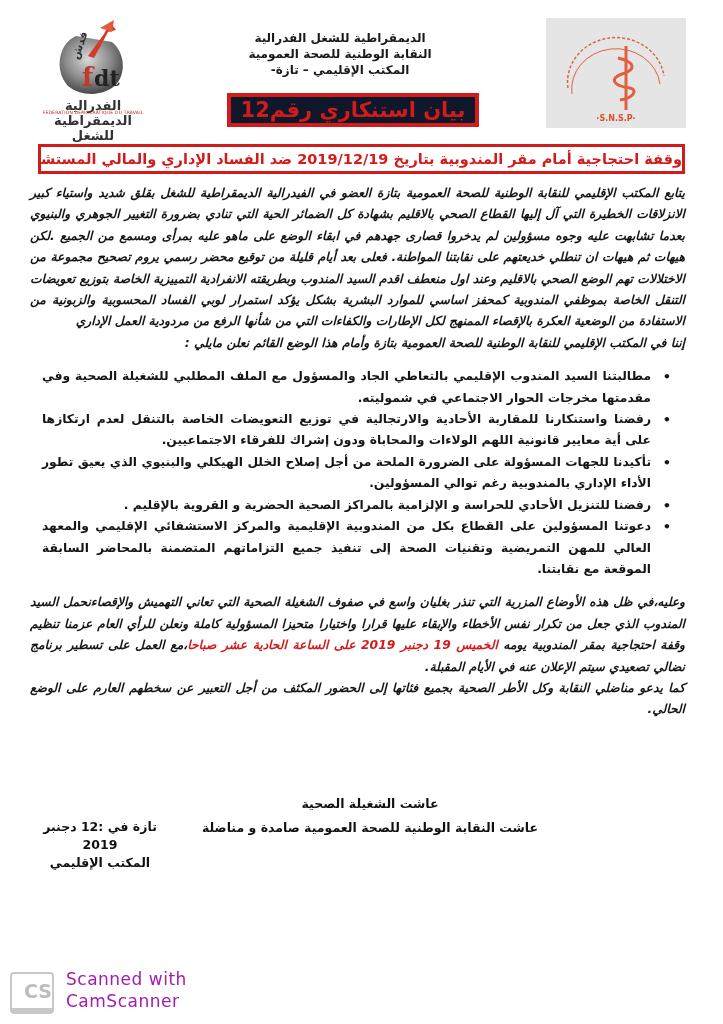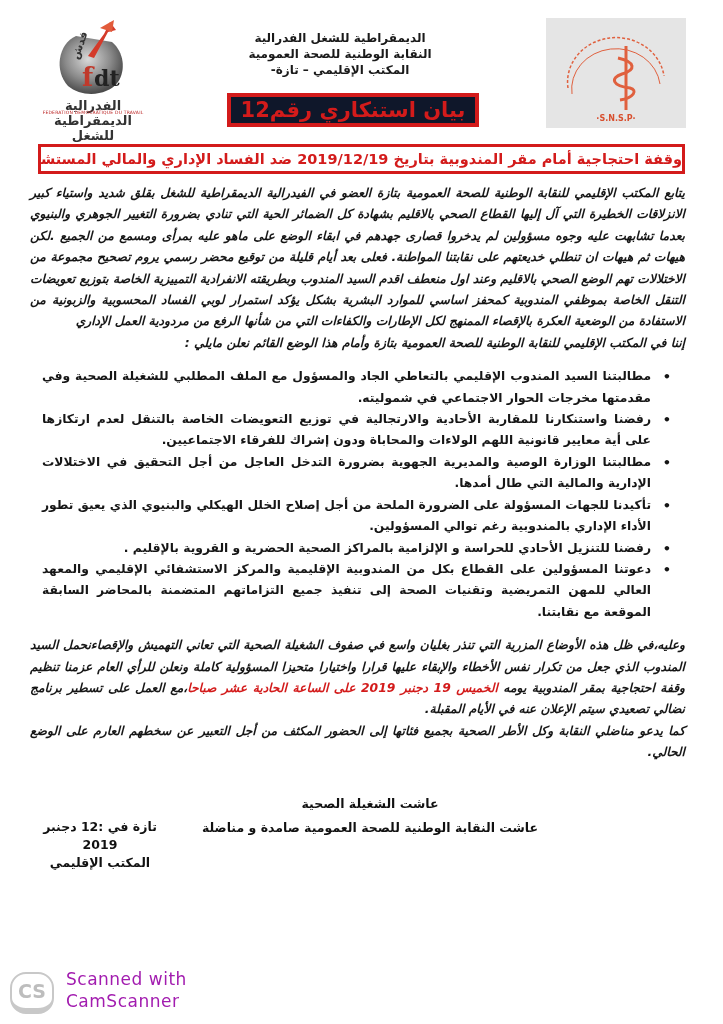--- a/index.html
+++ b/index.html
@@ -48,23 +48,23 @@
     .closing {
       left: 150px; top: 792px; width: 440px; text-align: center; direction: rtl;
       font-weight: bold; font-size: 12.5px; line-height: 24px;
     }
     .sign {
       left: 30px; top: 818px; width: 140px; text-align: center; direction: rtl;
       font-weight: bold; font-size: 12.5px; line-height: 18px;
     }
     .cs-badge {
       left: 10px; top: 972px; width: 44px; height: 42px;
-      border: 2px solid #c8c8c8; border-radius: 16px; box-sizing: border-box;
+      border: 2px solid #c8c8c8; border-radius: 4px; box-sizing: border-box;
       color: #bdbdbd; font-family: "DejaVu Sans", sans-serif; font-weight: bold;
-      font-size: 19px; line-height: 34px; text-align: center;
+      font-size: 19px; line-height: 34px; text-align: right;
       border-bottom-width: 6px;
     }
     .cs-text {
       left: 66px; top: 968px; font-family: "DejaVu Sans", sans-serif;
       font-size: 17px; line-height: 22px; color: #a21caf; letter-spacing: 0.5px;
     }
   </style>
 </head>
 <body>
 
@@ -108,21 +108,20 @@
 <div class="abs title-box">بيان استنكاري رقم12</div>
 
 <div class="abs subtitle-box">وقفة احتجاجية أمام مقر المندوبية بتاريخ 2019/12/19 ضد الفساد الإداري والمالي المستشري بالمندوبية</div>
 
 <div class="abs body-text">
   <p>يتابع المكتب الإقليمي للنقابة الوطنية للصحة العمومية بتازة العضو في الفيدرالية الديمقراطية للشغل بقلق شديد واستياء كبير الانزلاقات الخطيرة التي آل إليها القطاع الصحي بالاقليم بشهادة كل الضمائر الحية التي تنادي بضرورة التغيير الجوهري والبنيوي بعدما تشابهت عليه وجوه مسؤولين لم يدخروا قصارى جهدهم في ابقاء الوضع على ماهو عليه بمرأى ومسمع من الجميع .لكن هيهات ثم هيهات ان تنطلي خديعتهم على نقابتنا المواطنة. فعلى بعد أيام قليلة من توقيع محضر رسمي يروم تصحيح مجموعة من الاختلالات تهم الوضع الصحي بالاقليم وعند اول منعطف اقدم السيد المندوب وبطريقته الانفرادية التمييزية الخاصة بتوزيع تعويضات التنقل الخاصة بموظفي المندوبية كمحفز اساسي للموارد البشرية بشكل يؤكد استمرار لوبي الفساد المحسوبية والزبونية من الاستفادة من الوضعية العكرة بالإقصاء الممنهج لكل الإطارات والكفاءات التي من شأنها الرفع من مردودية العمل الإداري</p>
   <p>إننا في المكتب الإقليمي للنقابة الوطنية للصحة العمومية بتازة وأمام هذا الوضع القائم نعلن مايلي :</p>
   <ul>
     <li>مطالبتنا السيد المندوب الإقليمي بالتعاطي الجاد والمسؤول مع الملف المطلبي للشغيلة الصحية وفي مقدمتها مخرجات الحوار الاجتماعي في شموليته.</li>
     <li>رفضنا واستنكارنا للمقاربة الأحادية والارتجالية في توزيع التعويضات الخاصة بالتنقل لعدم ارتكازها على أية معايير قانونية اللهم الولاءات والمحاباة ودون إشراك للفرقاء الاجتماعيين.</li>
-    <li>مطالبتنا الوزارة الوصية والمديرية الجهوية بضرورة التدخل العاجل من أجل التحقيق في الاختلالات الإدارية والمالية التي طال أمدها.</li>
     <li>تأكيدنا للجهات المسؤولة على الضرورة الملحة من أجل إصلاح الخلل الهيكلي والبنيوي الذي يعيق تطور الأداء الإداري بالمندوبية رغم توالي المسؤولين.</li>
     <li>رفضنا للتنزيل الأحادي للحراسة و الإلزامية بالمراكز الصحية الحضرية و القروية بالإقليم .</li>
     <li>دعوتنا المسؤولين على القطاع بكل من المندوبية الإقليمية والمركز الاستشفائي الإقليمي والمعهد العالي للمهن التمريضية وتقنيات الصحة إلى تنفيذ جميع التزاماتهم المتضمنة بالمحاضر السابقة الموقعة مع نقابتنا.</li>
   </ul>
   <p><span>وعليه،في ظل هذه الأوضاع المزرية التي تنذر بغليان واسع في صفوف الشغيلة الصحية التي تعاني التهميش والإقصاءنحمل السيد المندوب الذي جعل من تكرار نفس الأخطاء والإبقاء عليها قرارا واختيارا متحيزا المسؤولية كاملة ونعلن للرأي العام عزمنا تنظيم وقفة احتجاجية بمقر المندوبية يومه </span><span class="red">الخميس 19 دجنبر 2019 على الساعة الحادية عشر صباحا</span><span>،مع العمل على تسطير برنامج نضالي تصعيدي سيتم الإعلان عنه في الأيام المقبلة.</span></p>
   <p>كما يدعو مناضلي النقابة وكل الأطر الصحية بجميع فئاتها إلى الحضور المكثف من أجل التعبير عن سخطهم العارم على الوضع الحالي.</p>
 </div>
 
 <div class="abs closing">
   <div>عاشت الشغيلة الصحية</div>

